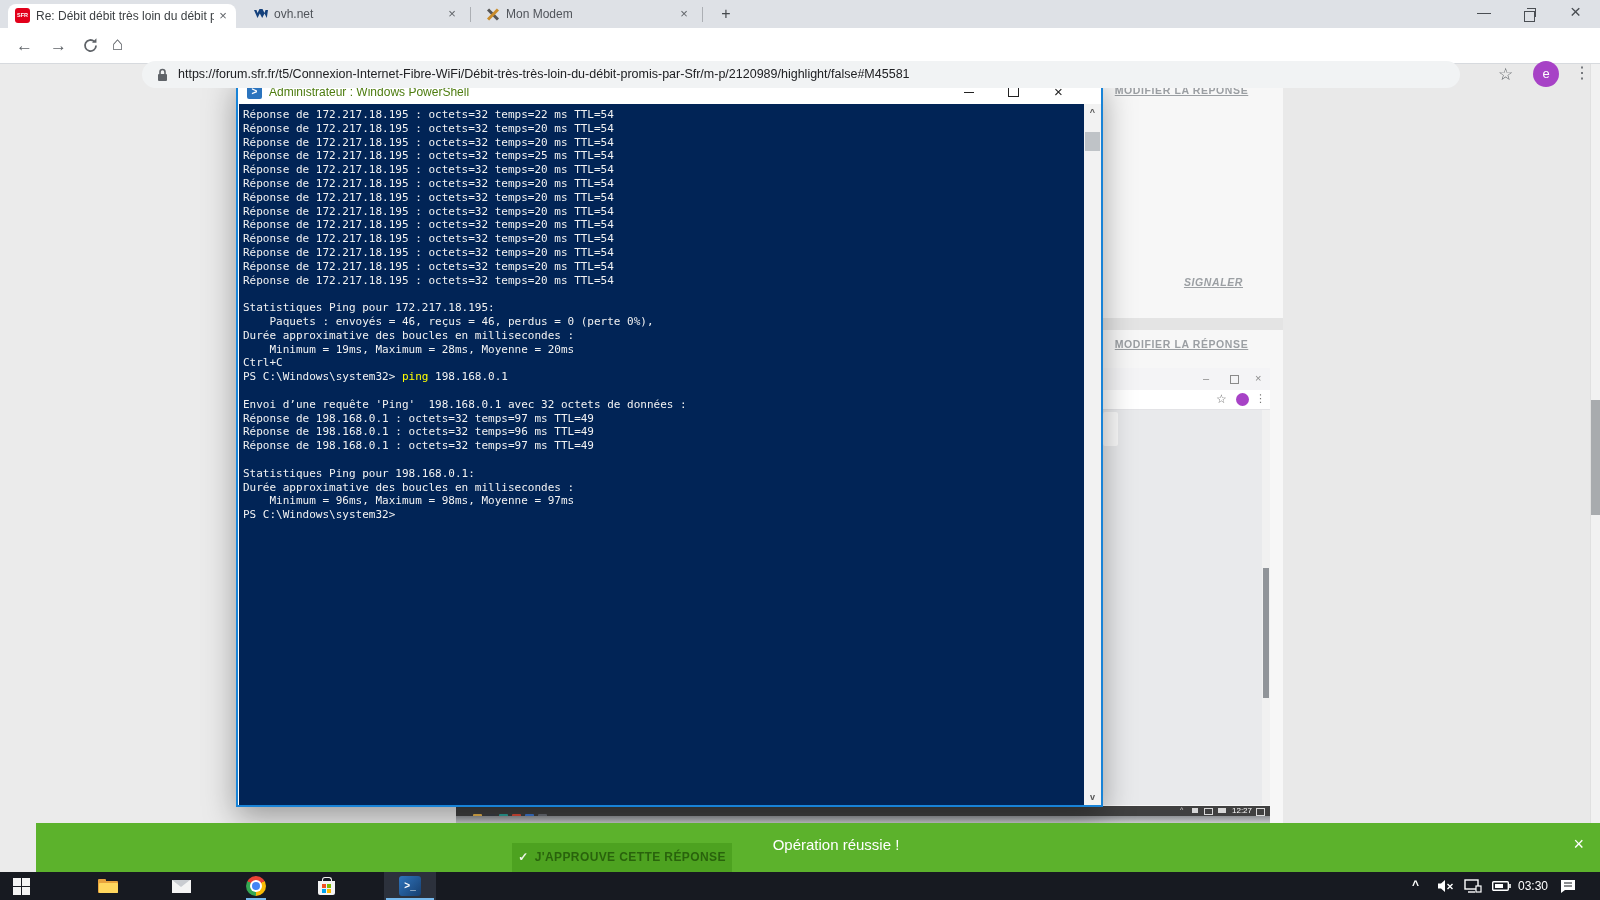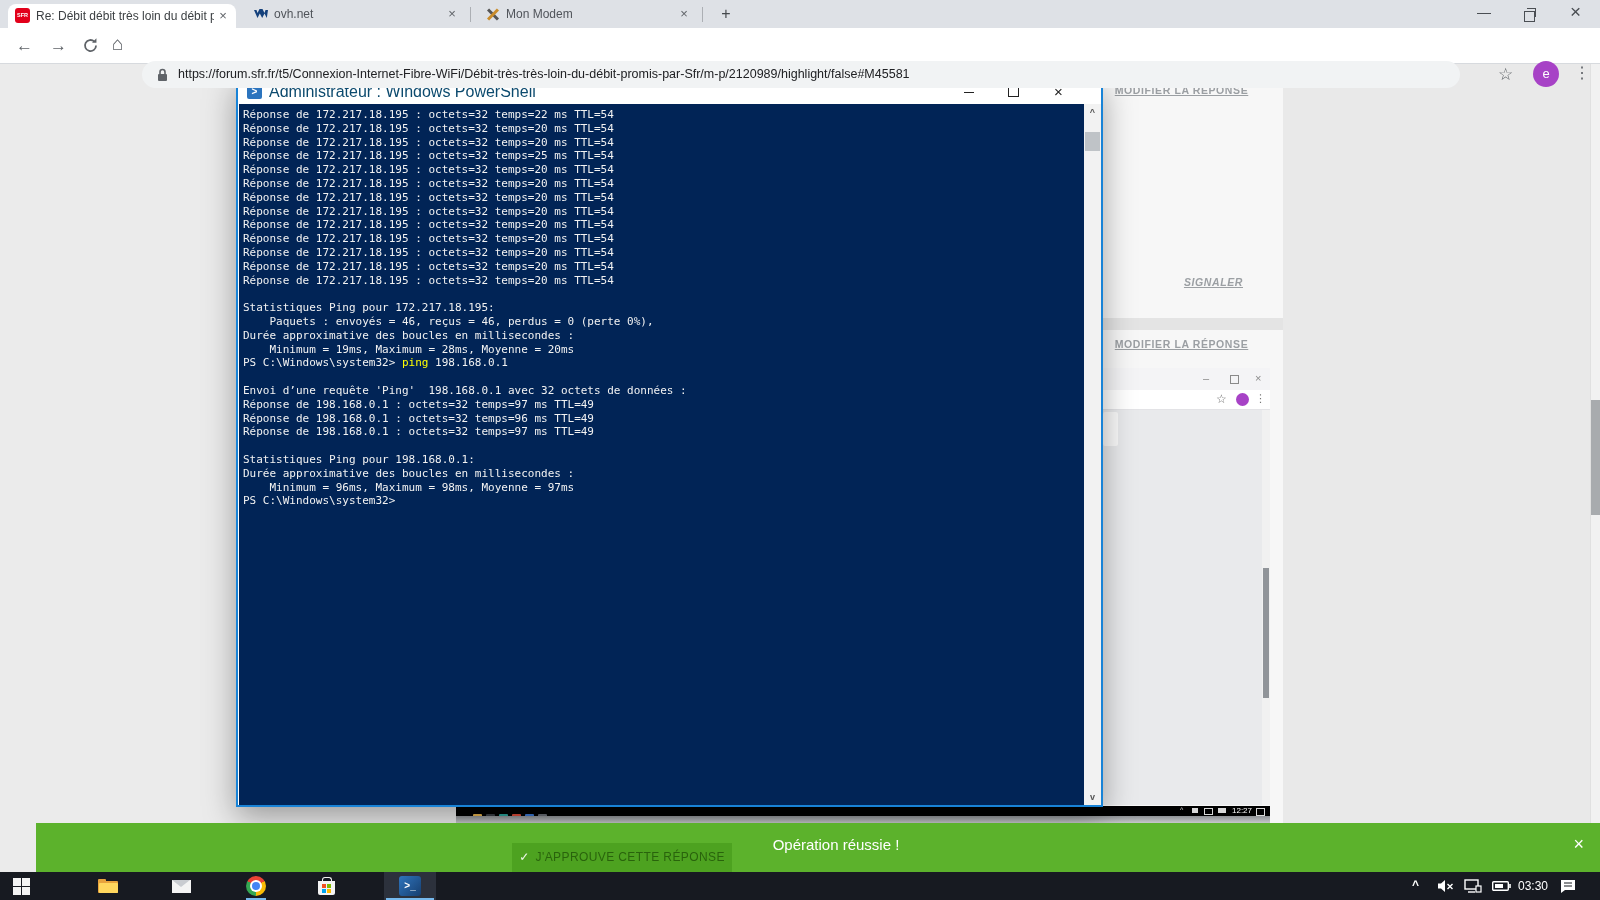--- a/index.html
+++ b/index.html
@@ -25,38 +25,38 @@
   .forum-link{font-size:10.5px;letter-spacing:.6px;color:#9b9fa3;text-decoration:underline;font-weight:bold;white-space:nowrap;}
   #page-scrollbar{left:1590px;top:64px;width:10px;height:808px;background:#f1f1f1;border-left:1px solid #e0e0e0;box-sizing:border-box;z-index:30;}
   #page-scroll-thumb{left:1591px;top:400px;width:9px;height:115px;background:#a8abae;z-index:31;}
   
   #embedded{left:1103px;top:368px;width:167px;height:437px;overflow:hidden;background:#e9eaec;}
   .mini-ctl{color:#8a8a8a;font-size:11px;line-height:14px;}
   
   #ps-window{left:236px;top:78px;width:867px;height:729px;background:#fff;
      border:2px solid var(--window-border-blue,#1883d7);box-sizing:border-box;
      box-shadow:0 10px 30px rgba(0,0,0,.35);z-index:40;}
-  #ps-title{font-size:16px;color:#0c4a6e;line-height:24px;white-space:nowrap;text-align:right;}
+  #ps-title{font-size:12px;color:#4d7c0f;line-height:24px;white-space:nowrap;text-align:right;}
   #ps-console{left:1px;top:24px;width:845px;height:701px;background:var(--console-bg,#012456);
      overflow:hidden;padding:4px 0 0 4px;box-sizing:border-box;}
   .ps-line{font-family:"DejaVu Sans Mono","Liberation Mono",monospace;font-size:11px;
      line-height:13.8px;min-height:13.8px;color:#f2f2f2;white-space:pre;}
   #ps-scrollbar{left:846px;top:24px;width:17px;height:701px;background:#f2f2f2;}
   .ps-arrow{width:17px;text-align:center;color:#555;font-size:9px;font-weight:bold;line-height:12px;}
   #ps-thumb{left:1px;top:28px;width:15px;height:19px;background:#bfc3c7;}
   .ps-ctl{width:45px;height:24px;text-align:center;line-height:24px;color:#222;display:inline-block;}
   
-  #mini-taskbar{left:456px;top:806px;width:814px;height:10px;background:#000000;z-index:5;}
+  #mini-taskbar{left:456px;top:806px;width:814px;height:10px;background:#404040;z-index:5;}
   #gray-strip{left:456px;top:816px;width:814px;height:7px;background:linear-gradient(#8f9296,#c6c8ca);z-index:5;}
   .tiny-ic{width:9px;height:7px;border-radius:1px;display:inline-block;margin-right:4px;}
   
   #toast{left:0;top:823px;width:1600px;height:49px;background:var(--toast-green,#5cb22c);z-index:60;margin-left:36px;}
   #toast-msg{left:0;width:1600px;top:0;height:49px;line-height:44px;text-align:center;color:#fff;font-size:15px;}
   #approve-btn{left:476px;top:20px;width:220px;height:29px;background:#4da220;color:rgba(32,84,8,.8);
-     font-size:12px;font-weight:normal;letter-spacing:.4px;line-height:29px;text-align:center;white-space:nowrap;}
+     font-size:12px;font-weight:bold;letter-spacing:.4px;line-height:29px;text-align:center;white-space:nowrap;}
   
   #taskbar{left:0;top:872px;width:1600px;height:28px;background:var(--taskbar-bg,#171a21);z-index:100;}
   .tb-underline{height:2px;background:#76b9ed;position:absolute;bottom:0;}
   .tray{color:#fff;}
   #clock{font-size:12px;color:#fff;line-height:28px;}
   .startsq{width:8px;height:8px;background:#f4f4f4;display:inline-block;}
 </style>
 </head>
 <body>
 
@@ -120,20 +120,21 @@
       <div class="ps-line"><span>Réponse de 172.217.18.195 : octets=32 temps=20 ms TTL=54</span></div>
       <div class="ps-line"><span>Réponse de 172.217.18.195 : octets=32 temps=20 ms TTL=54</span></div>
       <div class="ps-line"><span>Réponse de 172.217.18.195 : octets=32 temps=20 ms TTL=54</span></div>
       <div class="ps-line"><span>Réponse de 172.217.18.195 : octets=32 temps=20 ms TTL=54</span></div>
       <div class="ps-line"><span>Réponse de 172.217.18.195 : octets=32 temps=20 ms TTL=54</span></div>
       <div class="ps-line"><span></span></div>
       <div class="ps-line"><span>Statistiques Ping pour 172.217.18.195:</span></div>
       <div class="ps-line"><span>    Paquets : envoyés = 46, reçus = 46, perdus = 0 (perte 0%),</span></div>
       <div class="ps-line"><span>Durée approximative des boucles en millisecondes :</span></div>
       <div class="ps-line"><span>    Minimum = 19ms, Maximum = 28ms, Moyenne = 20ms</span></div>
+      <div class="ps-line"><span>Ctrl+C</span></div>
       <div class="ps-line"><span>PS C:\Windows\system32&gt; </span><span style="color: rgb(255, 255, 0);">ping</span><span> 198.168.0.1</span></div>
       <div class="ps-line"><span></span></div>
       <div class="ps-line"><span>Envoi d’une requête 'Ping'  198.168.0.1 avec 32 octets de données :</span></div>
       <div class="ps-line"><span>Réponse de 198.168.0.1 : octets=32 temps=97 ms TTL=49</span></div>
       <div class="ps-line"><span>Réponse de 198.168.0.1 : octets=32 temps=96 ms TTL=49</span></div>
       <div class="ps-line"><span>Réponse de 198.168.0.1 : octets=32 temps=97 ms TTL=49</span></div>
       <div class="ps-line"><span></span></div>
       <div class="ps-line"><span>Statistiques Ping pour 198.168.0.1:</span></div>
       <div class="ps-line"><span>Durée approximative des boucles en millisecondes :</span></div>
       <div class="ps-line"><span>    Minimum = 96ms, Maximum = 98ms, Moyenne = 97ms</span></div>

